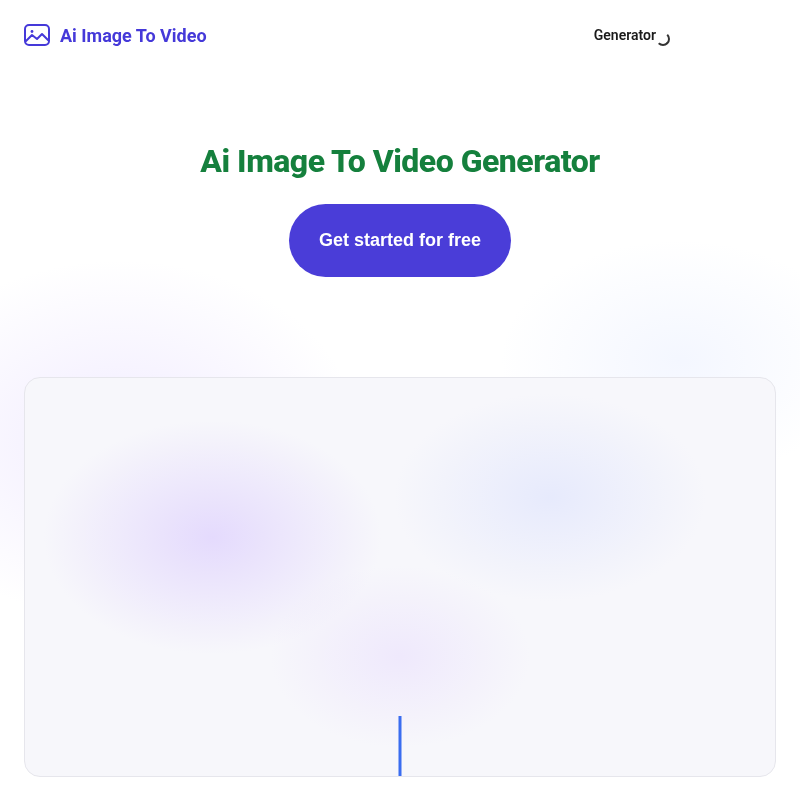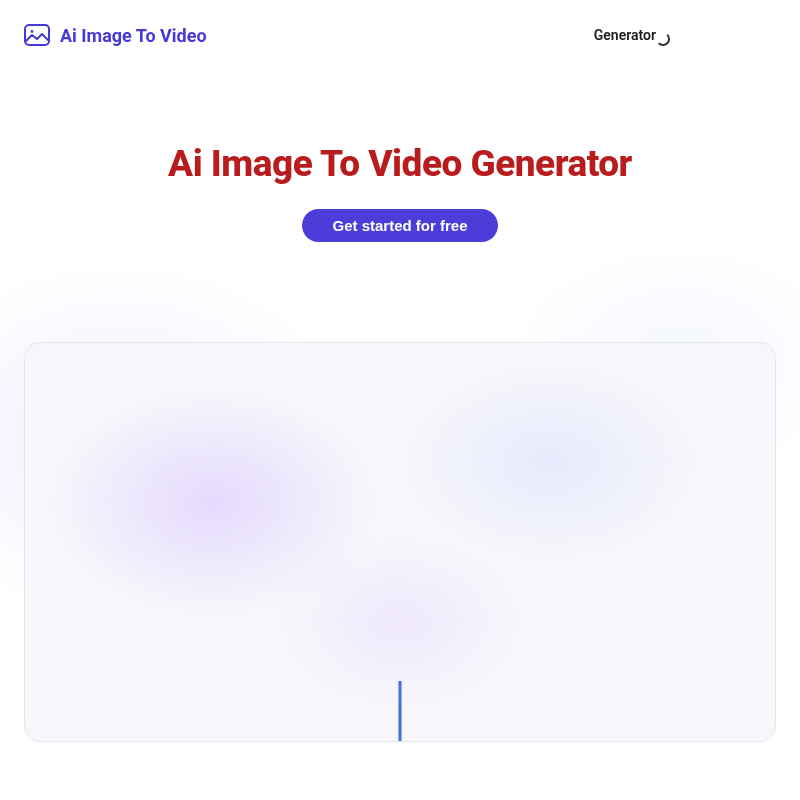--- a/index.html
+++ b/index.html
@@ -65,40 +65,40 @@
   border-right-color: #333;
   border-radius: 50%;
 }
 .hero {
   position: relative;
   z-index: 2;
   text-align: center;
   padding: 96px 40px 40px 40px;
 }
 .hero h1 {
-  font-size: 37px;
+  font-size: 32px;
   font-weight: 800;
-  color: #b91c1c;
+  color: #15803d;
   letter-spacing: -0.5px;
   margin-bottom: 24px;
 }
 .hero p {
   font-size: 15px;
   color: #505060;
   line-height: 1.6;
   max-width: 520px;
   margin: 0 auto 36px auto;
 }
 .cta {
   display: inline-block;
   background: #4a3dd8;
   color: #fff;
   font-weight: 600;
-  font-size: 15px;
-  padding: 8px 30px;
+  font-size: 18px;
+  padding: 26px 30px;
   border-radius: 999px;
   border: none;
   cursor: pointer;
 }
 .card-area {
   position: relative;
   z-index: 2;
   padding: 60px 24px 0 24px;
 }
 .card {

